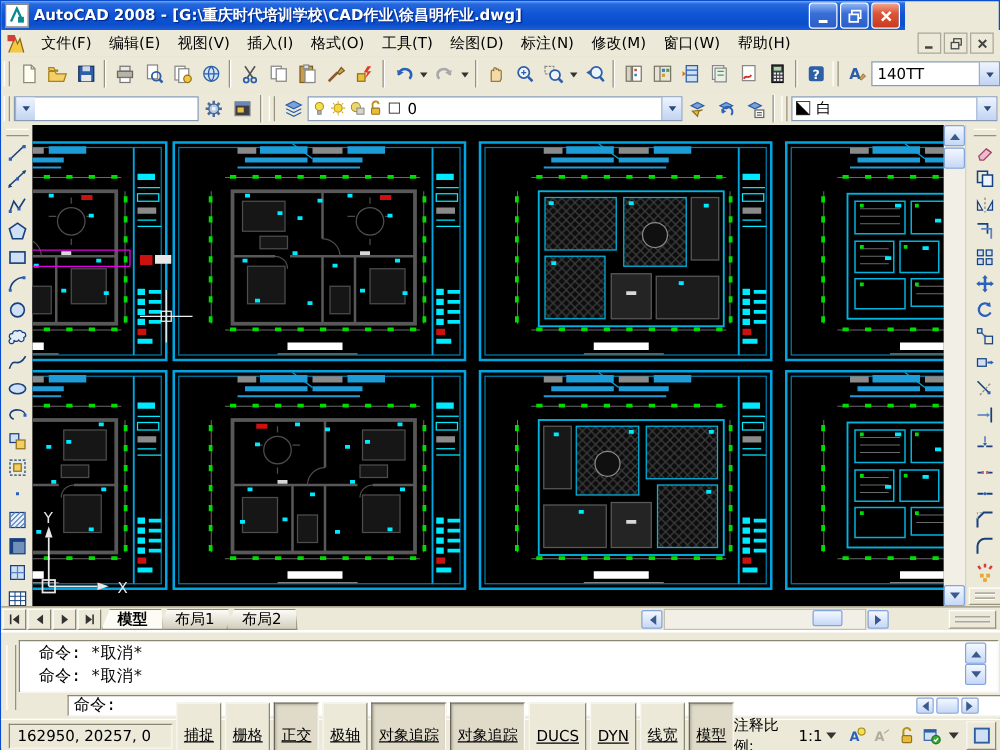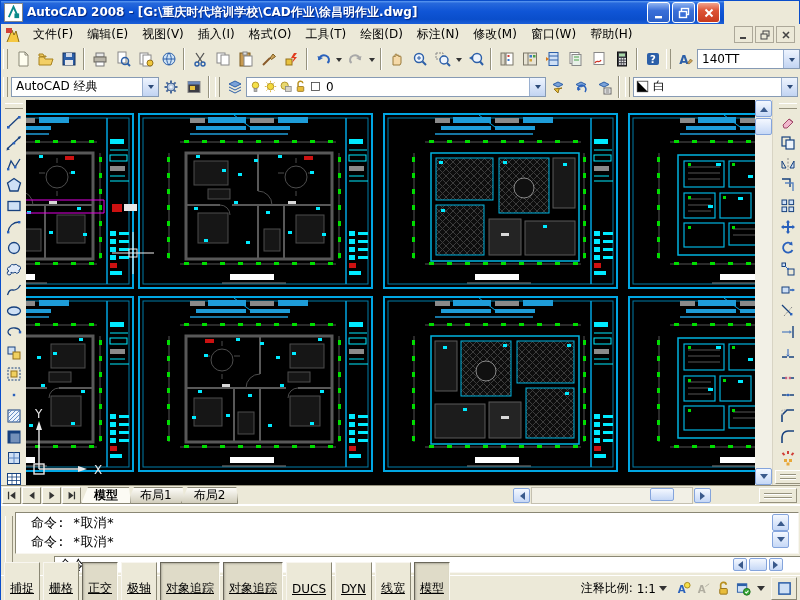--- a/index.html
+++ b/index.html
@@ -374,21 +374,20 @@
       </span>
       <span class="combo" style="width: 103px;">
         <span class="val" style="">140TT</span>
         <span class="cbtn"></span>
       </span>
     </div>
 
   <div id="tb2" class="tbar abs">
       <span class="grip"></span>
       <span class="combo" style="width: 148px;">
-        <span class="val">AutoCAD 经典</span>
         <span class="cbtn"></span>
       </span>
       <span class="tbtn">
         <svg viewBox="0 0 16 16" width="16" height="16" style="font-family:'DejaVu Sans',sans-serif">
           <circle cx="8" cy="8" r="4" fill="#b8c8dd" stroke="#4a6a9a"></circle>
           <g stroke="#4a6a9a" stroke-width="2">
             <path d="M8 1.5v3M8 11.5v3M1.5 8h3M11.5 8h3M3.4 3.4l2 2M10.6 10.6l2 2M12.6 3.4l-2 2M5.4 10.6l-2 2"></path>
           </g>
           <circle cx="8" cy="8" r="1.6" fill="#eef4fc"></circle>
         </svg>
@@ -1023,20 +1022,21 @@
           <i class="tri-lf"></i>
         </span>
       <span class="xpbtn thumb"></span>
       <span class="xpbtn">
           <i class="tri-rt"></i>
         </span>
     </div>
   </div>
 
   <div id="status" class="abs">
+    <span id="coords">162950, 20257, 0</span>
     <span id="toggles" style="display:flex;">
         <span class="sbt">捕捉</span>
         <span class="sbt">栅格</span>
         <span class="sbt pressed">正交</span>
         <span class="sbt">极轴</span>
         <span class="sbt pressed">对象追踪</span>
         <span class="sbt pressed">对象追踪</span>
         <span class="sbt">DUCS</span>
         <span class="sbt">DYN</span>
         <span class="sbt">线宽</span>

